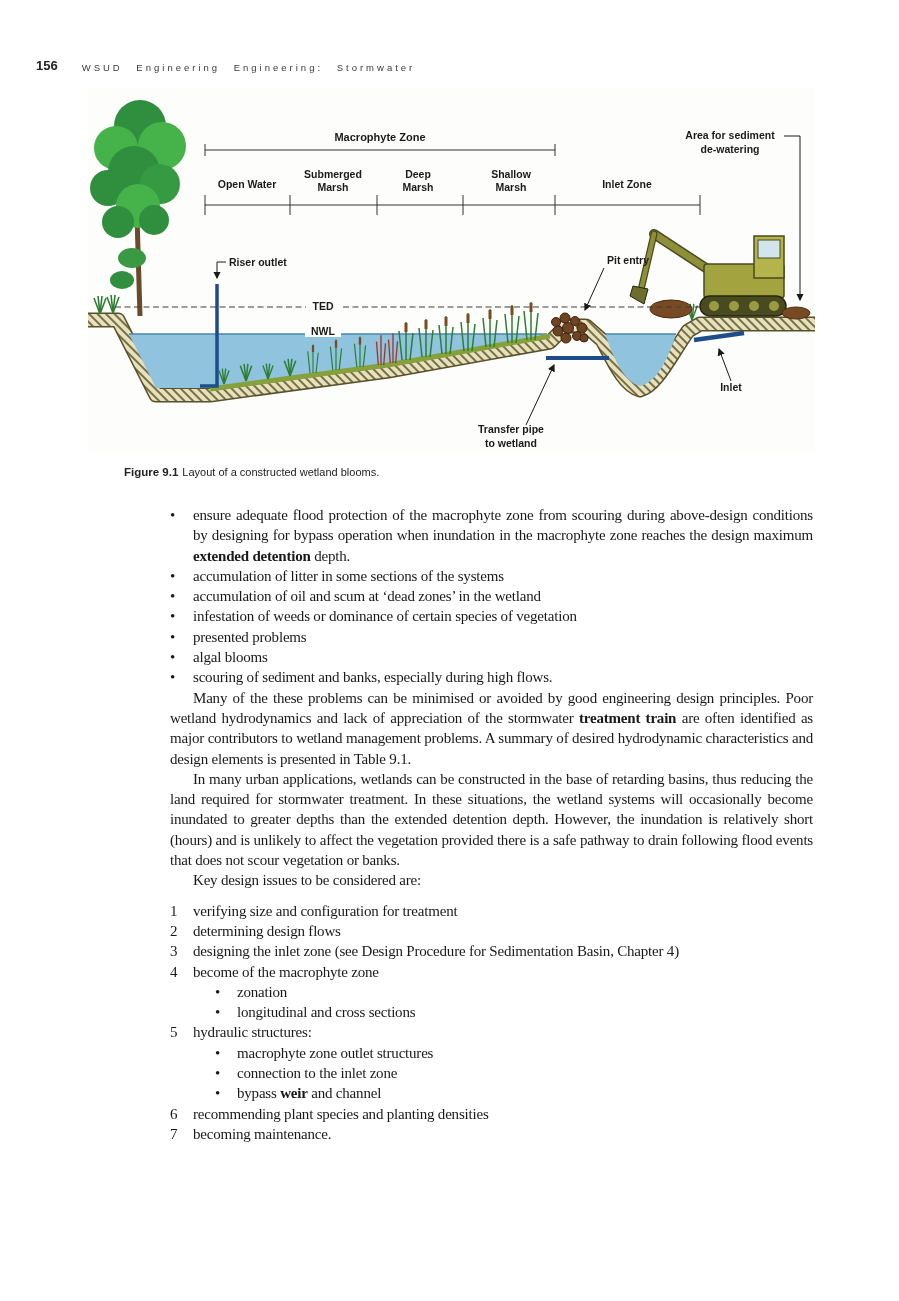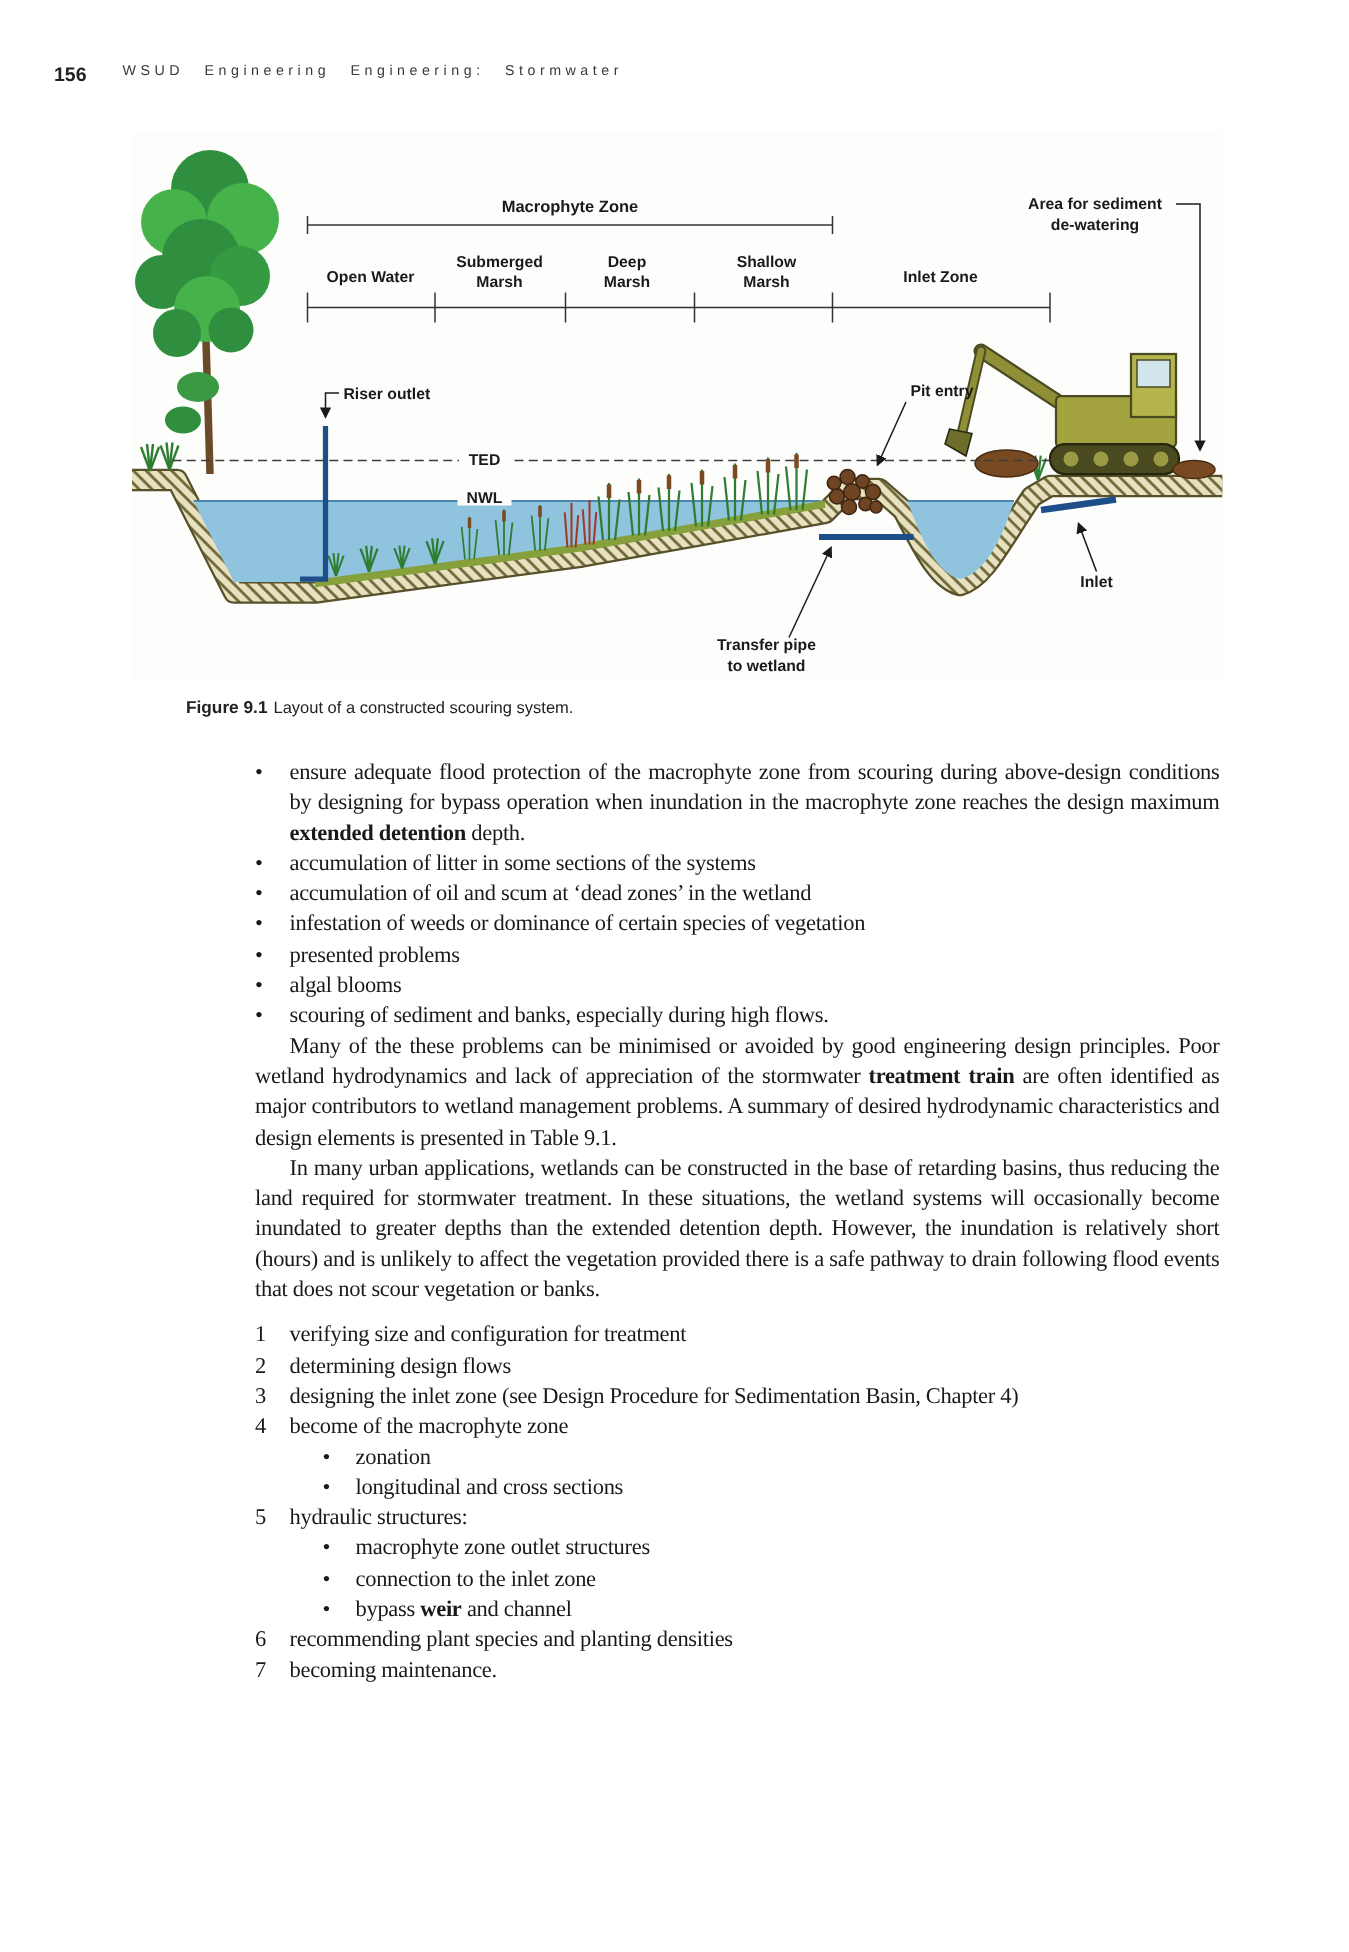--- a/index.html
+++ b/index.html
@@ -2,22 +2,22 @@
 <html><head>
 <meta charset="utf-8">
 <style>
   * { margin:0; padding:0; box-sizing:border-box; }
   html,body { background:#ffffff; }
   .page {
     position:relative; width:899px; height:1301px; background:#fff;
     font-family:"Liberation Serif", serif; color:#1c1c1c; overflow:hidden;
   }
   .running-header {
-    position:absolute; top:42px; left:36px;
-    display:flex; align-items:flex-start; gap:24px;
+    position:absolute; top:58px; left:36px;
+    display:flex; align-items:flex-end; gap:24px;
     font-family:"Liberation Sans", sans-serif;
   }
   .pagenum { font-size:13px; font-weight:700; color:#222; }
   .header-title { font-size:9.5px; letter-spacing:3px; word-spacing:8px; color:#3a3a3a; }
   .figure { position:absolute; left:88px; top:88px; width:727px; height:365px; }
   .caption {
     position:absolute; left:88px; top:466px;
     font-family:"Liberation Sans", sans-serif; font-size:11px; color:#222;
   }
   .caption b { font-size:11.5px; margin-right:4px;padding-left:36px; }
@@ -205,21 +205,21 @@
       <text x="423" y="345" text-anchor="middle" font-size="10.5">Transfer pipe</text>
       <text x="423" y="359" text-anchor="middle" font-size="10.5">to wetland</text>
       <path d="M 438,337 L 466,277" fill="none" stroke="#1a1a1a" stroke-width="1" marker-end="url(#arw)"></path>
 
       <text x="643" y="303" text-anchor="middle" font-size="10.5">Inlet</text>
       <path d="M 643,293 L 631,261" fill="none" stroke="#1a1a1a" stroke-width="1" marker-end="url(#arw)"></path>
     </svg>
   </div>
 
   <p class="caption">
-    <b>Figure 9.1</b><span>Layout of a constructed scouring system.</span>
+    <b>Figure 9.1</b><span>Layout of a constructed wetland blooms.</span>
   </p>
 
   <main class="bodycol">
 
     <div class="li">
       <span class="marker">•</span>
       <span class="text"><span>ensure adequate flood protection of the macrophyte zone from scouring during above-design conditions by designing for bypass operation when inundation in the macrophyte zone reaches the design maximum </span><b>extended detention</b><span> depth.</span></span>
     </div>
 
 
@@ -245,20 +245,21 @@
     </div>
     <div class="li">
       <span class="marker">•</span>
       <span class="text">scouring of sediment and banks, especially during high flows.</span>
     </div>
 
     <p class="para"><span>Many of the these problems can be minimised or avoided by good engineering design principles. Poor wetland hydrodynamics and lack of appreciation of the stormwater </span><b>treatment train</b><span> are often identified as major contributors to wetland management problems. A summary of desired hydrodynamic characteristics and design elements is presented in Table 9.1.</span></p>
 
     <p class="para">In many urban applications, wetlands can be constructed in the base of retarding basins, thus reducing the land required for stormwater treatment. In these situations, the wetland systems will occasionally become inundated to greater depths than the extended detention depth. However, the inundation is relatively short (hours) and is unlikely to affect the vegetation provided there is a safe pathway to drain following flood events that does not scour vegetation or banks.</p>
 
+    <p class="para">Key design issues to be considered are:</p>
 
     <div class="numlist">
       <div class="li">
         <span class="marker">1</span>
         <span class="text">verifying size and configuration for treatment</span>
       </div>
       <div class="li">
         <span class="marker">2</span>
         <span class="text">determining design flows</span>
       </div>

